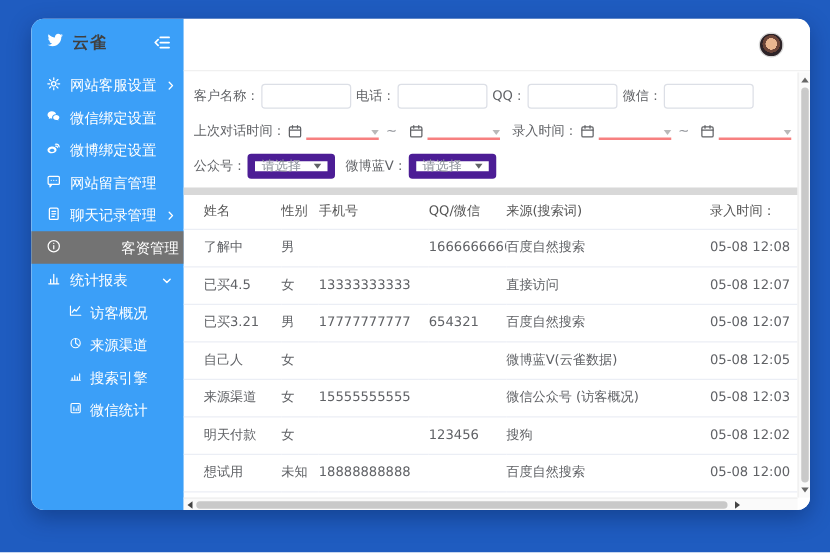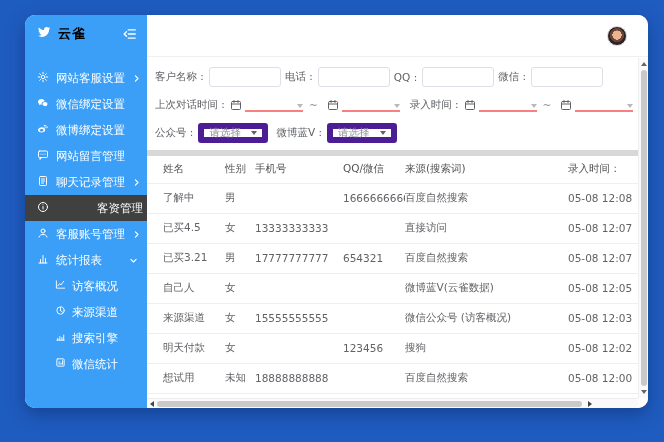--- a/index.html
+++ b/index.html
@@ -6,26 +6,26 @@
   html,body { width:664px; height:442px; }
   body { font-family:"DejaVu Sans","Liberation Sans",sans-serif; }
   .stage { position:relative; width:664px; height:442px; background:#1f5cc0; overflow:hidden; }
   .window { position:absolute; left:25px; top:15px; width:623px; height:393px;
             border-radius:10px; overflow:hidden; display:flex; background:#fff;
             box-shadow:0 6px 18px rgba(0,20,60,.35); }
 
   
   .sidebar { width:122px; background:#3b9ff8; flex:0 0 122px; display:flex; flex-direction:column; }
   .logo-bar { height:38px; display:flex; align-items:center; gap:6px; padding:0 10px 0 11px; }
-  .logo-text { color:#000000; font-size:13px; font-weight:bold; letter-spacing:1px; }
+  .logo-text { color:#404040; font-size:13px; font-weight:bold; letter-spacing:1px; }
   .collapse-btn { margin-left:auto; display:flex; align-items:center; cursor:pointer; }
-  .nav { margin-top:12px; }
+  .nav { margin-top:2px; }
   .menu-item { height:26px; display:flex; align-items:center; gap:7px; padding:0 9px 0 12px;
                color:#fff; font-size:11.5px; cursor:pointer; white-space:nowrap; }
-  .menu-item.active { background:#404040;gap:48px; }
+  .menu-item.active { background:#737373;gap:48px; }
   .menu-item .chev { margin-left:auto; display:flex; align-items:center; }
   .sub-item { height:26px; display:flex; align-items:center; gap:6px; padding:0 9px 0 30px;
               color:#fff; font-size:11.5px; cursor:pointer; white-space:nowrap; }
   .icn { flex:0 0 auto; display:block; }
 
   
   .main { flex:1; position:relative; background:#fff; min-width:0; }
   .topbar { height:42px; border-bottom:1px solid #f0f0f0; position:relative; }
   .avatar { position:absolute; right:21px; top:11px; width:20px; height:20px; border-radius:50%;
             cursor:pointer;
@@ -146,32 +146,20 @@
               </svg></span>
           <span>客资管理</span>
           <span class="chev">
               <svg width="9" height="9" viewBox="0 0 24 24" fill="none" stroke="#fff" stroke-width="3" stroke-linecap="round" stroke-linejoin="round">
                 <path d="M9 5l7 7-7 7"></path>
               </svg>
             </span>
         </div>
         <div class="menu-item">
           <span class="icn"><svg width="12" height="12" viewBox="0 0 24 24" fill="none" stroke="#fff" stroke-width="2" stroke-linecap="round">
-                <circle cx="12" cy="8" r="4"></circle>
-                <path d="M4 20c1-3.5 4.2-5 8-5s7 1.5 8 5"></path>
-              </svg></span>
-          <span>客服账号管理</span>
-          <span class="chev">
-              <svg width="9" height="9" viewBox="0 0 24 24" fill="none" stroke="#fff" stroke-width="3" stroke-linecap="round" stroke-linejoin="round">
-                <path d="M9 5l7 7-7 7"></path>
-              </svg>
-            </span>
-        </div>
-        <div class="menu-item">
-          <span class="icn"><svg width="12" height="12" viewBox="0 0 24 24" fill="none" stroke="#fff" stroke-width="2" stroke-linecap="round">
                 <path d="M4 20h16M7 20v-7M12 20V5M17 20v-9"></path>
               </svg></span>
           <span>统计报表</span>
           <span class="chev">
               <svg width="9" height="9" viewBox="0 0 24 24" fill="none" stroke="#fff" stroke-width="3" stroke-linecap="round" stroke-linejoin="round">
                 <path d="M5 9l7 7 7-7"></path>
               </svg>
             </span>
         </div>
 

